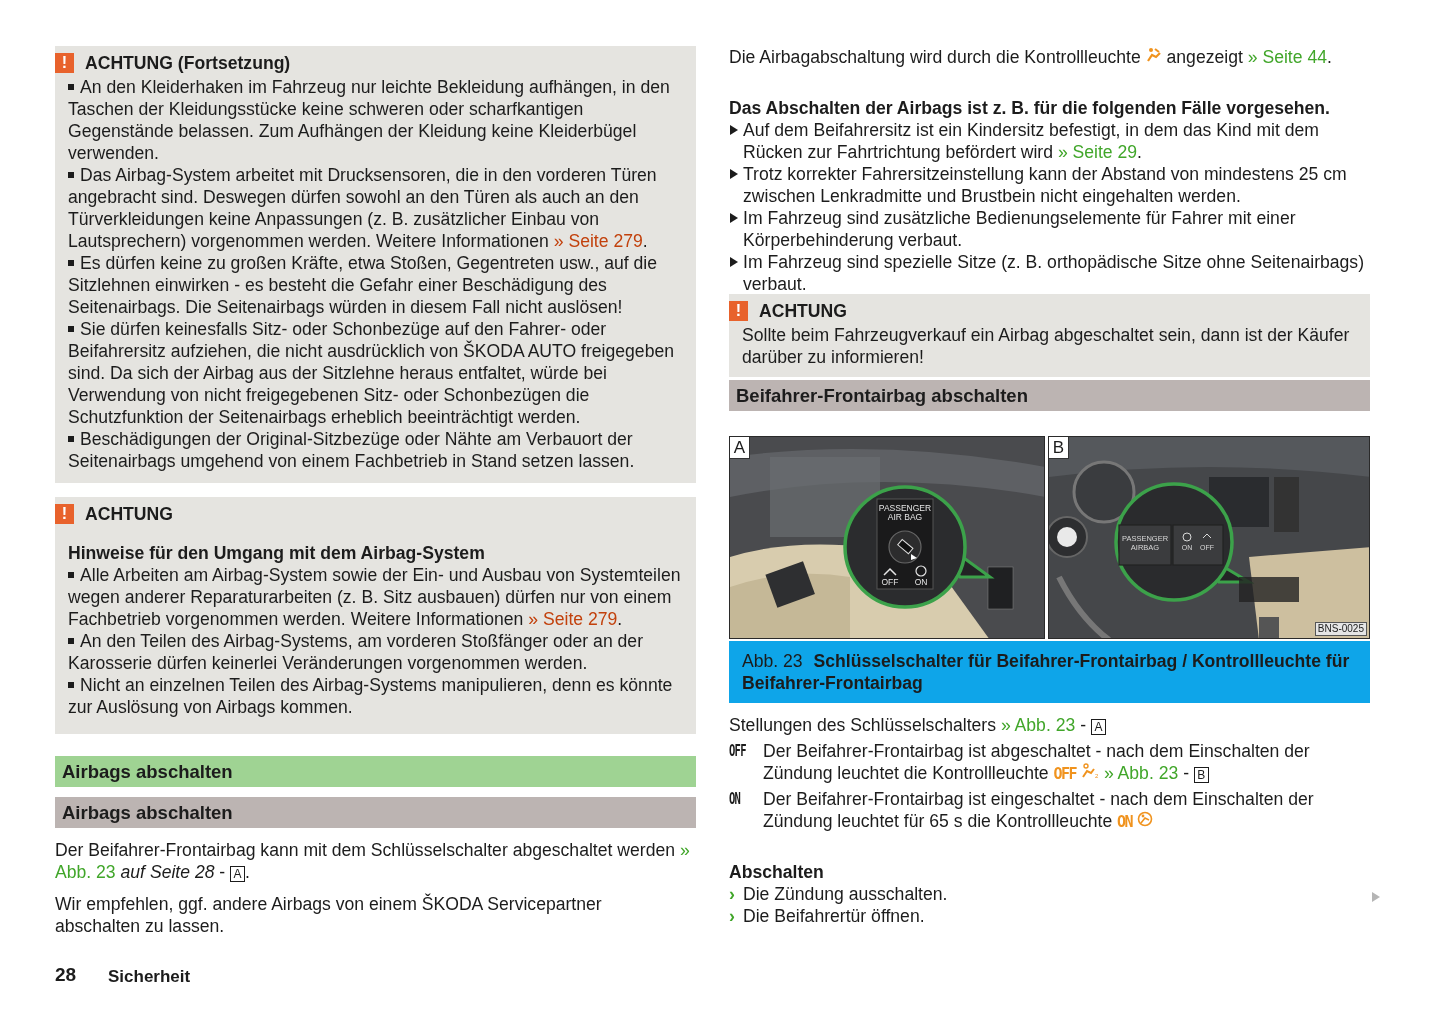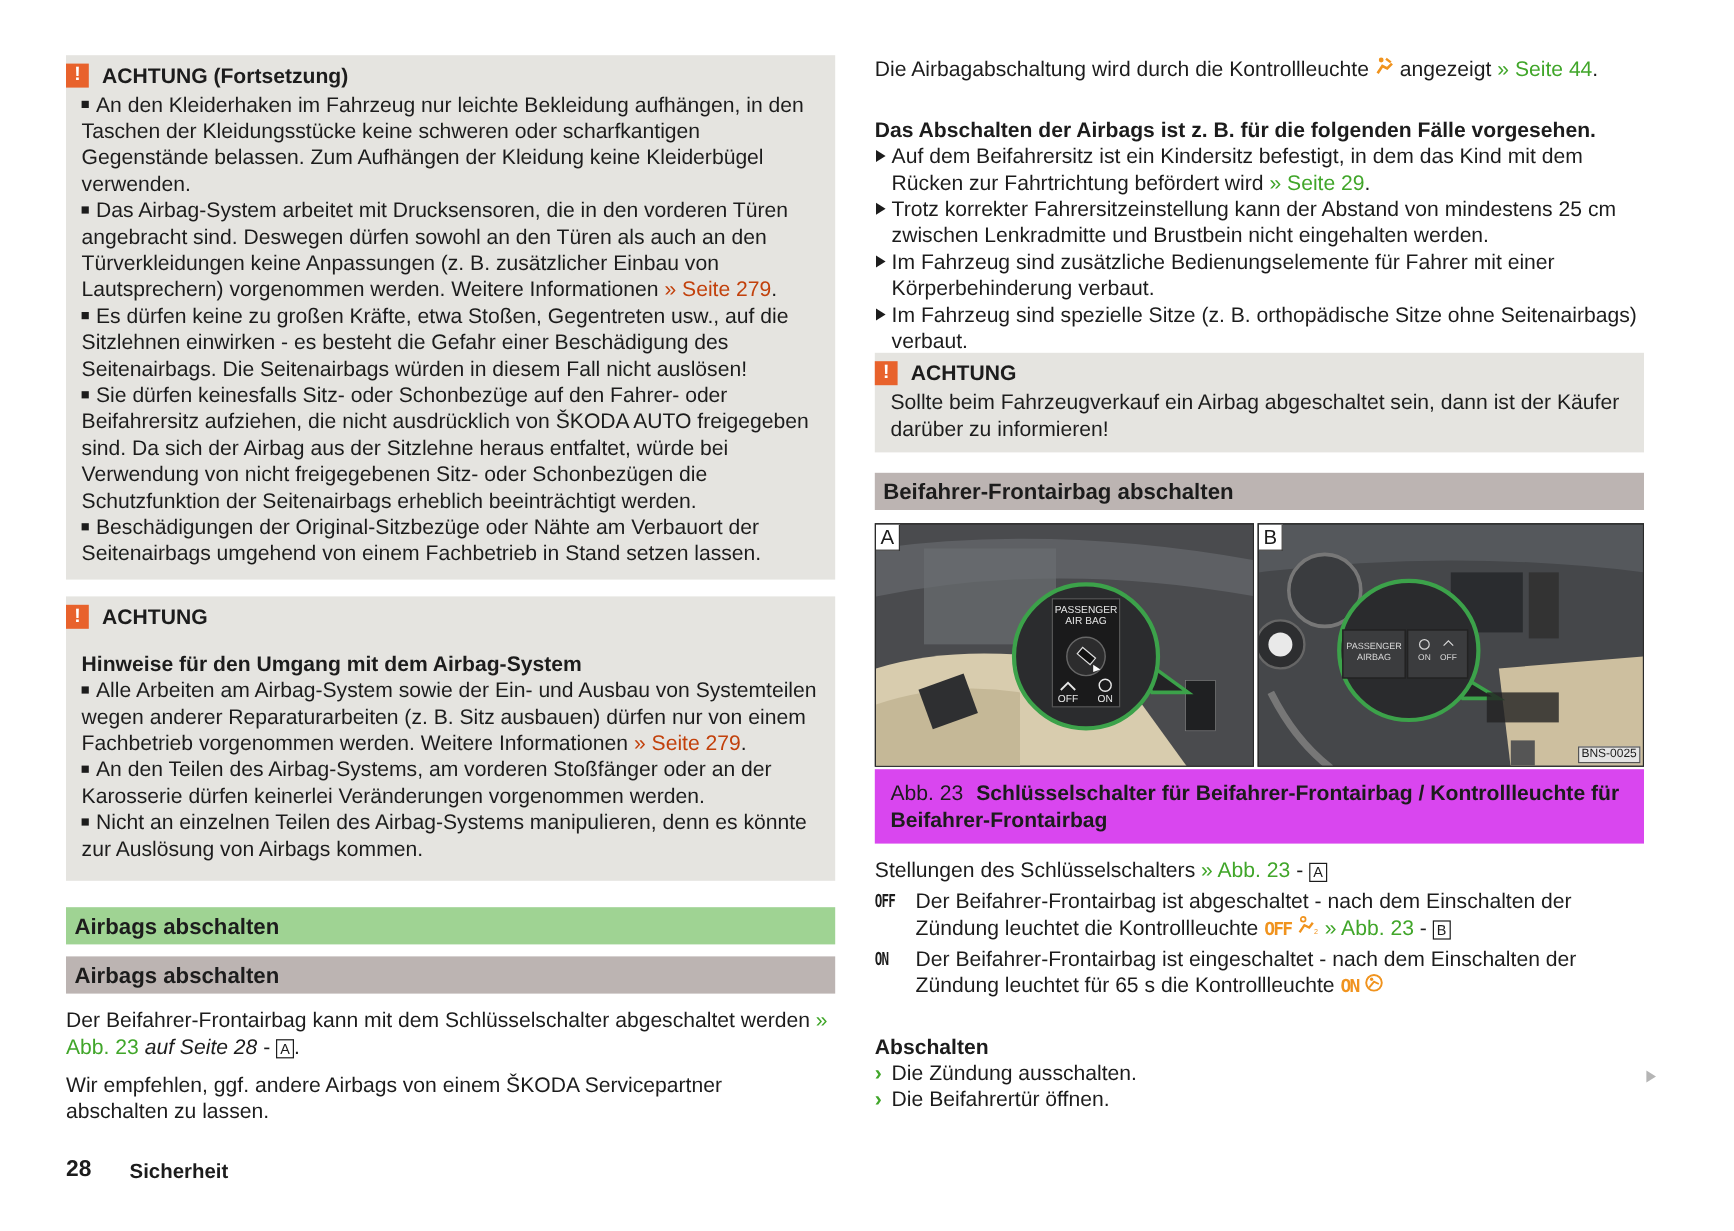--- a/index.html
+++ b/index.html
@@ -45,21 +45,21 @@
       border-left: 8px solid #1c1c1c; border-top: 5px solid transparent; border-bottom: 5px solid transparent;
     }
 
     .figure { position: absolute; left: 729px; top: 436px; width: 641px; height: 203px; background: #ffffff; }
     .fig-panel { position: absolute; top: 0; height: 203px; overflow: hidden; border: 1px solid #2a2a2a; }
     .fig-a { left: 0; width: 316px; background: #3c3d3f; }
     .fig-b { left: 319px; width: 322px; background: #3a3b3d; }
     .fig-label { position: absolute; left: 0; top: 0; width: 20px; height: 22px; background: #fff; color: #1c1c1c; font-size: 17px; line-height: 22px; text-align: center; border-right: 1px solid #333; border-bottom: 1px solid #333; z-index: 3; }
     .fig-code { position: absolute; right: 2px; bottom: 2px; background: #e5e5e5; color: #1c1c1c; font-size: 10px; line-height: 12px; padding: 0 2px; border: 1px solid #555; z-index: 3; }
 
-    .caption { position: absolute; left: 729px; top: 641px; width: 641px; height: 62px; background: #d946ef; padding: 9px 13px; line-height: 22px; }
+    .caption { position: absolute; left: 729px; top: 641px; width: 641px; height: 62px; background: #0ea5e9; padding: 9px 13px; line-height: 22px; }
     .caption-num { margin-right: 6px; }
     .caption-title { font-weight: bold; }
 
     .pos-row { position: absolute; left: 729px; width: 641px; display: flex; }
     .pos-key { width: 34px; font-family: "DejaVu Sans Mono", monospace; font-weight: bold; font-size: 15px; transform: scaleX(0.7); transform-origin: left; letter-spacing: -1px; }
     .pos-text { flex: 1; }
     .ind-orange { color: #f0931e; font-family: "DejaVu Sans Mono", monospace; font-weight: bold; font-size: 15px; letter-spacing: -1.5px; }
     .icon-orange { display: inline-block; color: #f0931e; font-size: 16px; }
 
     .step-list { list-style: none; }
@@ -132,21 +132,21 @@
 </div>
 
 <div class="warn-box" style="left:729px; top:294px; width:641px; height:83px;">
   <div class="warn-head">
     <span class="warn-icon">!</span>
     <span class="warn-title">ACHTUNG</span>
   </div>
   <div class="para">Sollte beim Fahrzeugverkauf ein Airbag abgeschaltet sein, dann ist der Käufer darüber zu informieren!</div>
 </div>
 
-<div class="section-gray" style="left:729px; top:394px; width:641px;">Beifahrer-Frontairbag abschalten</div>
+<div class="section-gray" style="left:729px; top:380px; width:641px;">Beifahrer-Frontairbag abschalten</div>
 
 <div class="figure">
   <div class="fig-panel fig-a">
     <span class="fig-label">A</span>
     <svg width="316" height="203" viewBox="0 0 316 203" style="position:absolute; left:0; top:0;">
       <rect x="0" y="0" width="316" height="203" fill="#4a4b4e"></rect>
       <path d="M0 20 Q150 0 316 30 L316 60 Q150 30 0 60 Z" fill="#5e6064"></path>
       <rect x="40" y="20" width="110" height="80" fill="#6a6d70" opacity="0.7"></rect>
       <path d="M0 120 Q80 95 200 120 L260 203 L0 203 Z" fill="#d8ccae"></path>
       <path d="M0 150 Q60 130 120 140 L120 203 L0 203 Z" fill="#c5b897"></path>

